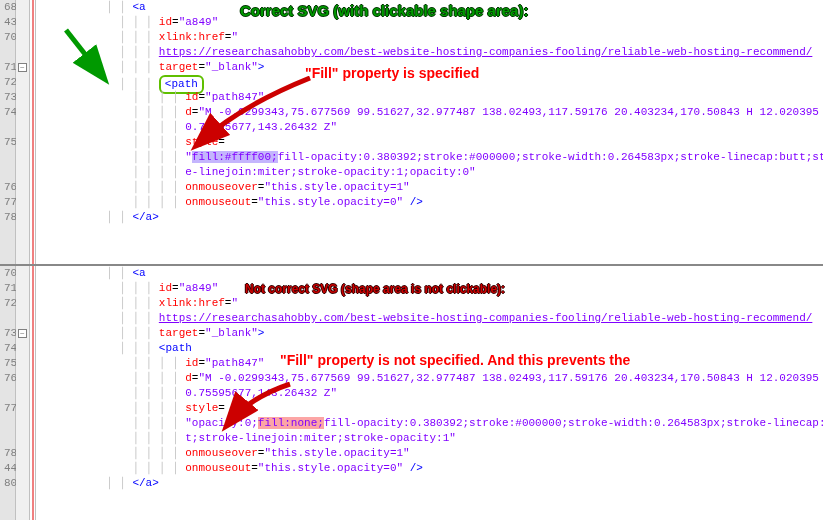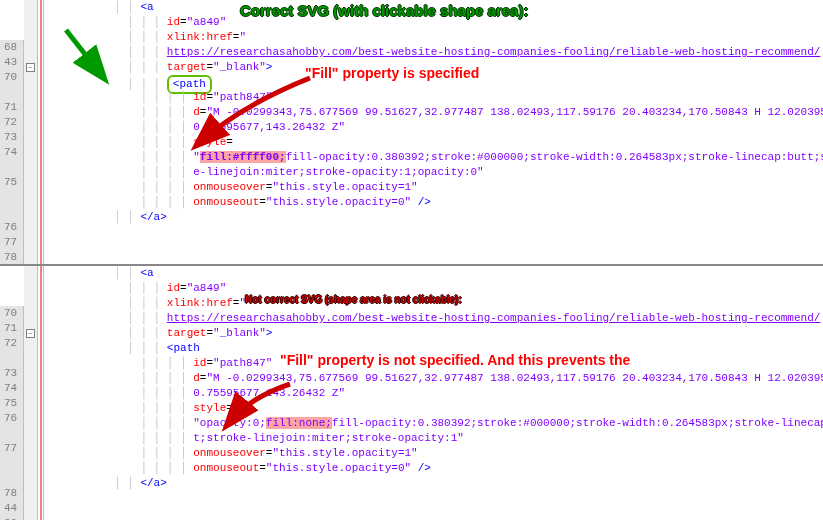--- a/index.html
+++ b/index.html
@@ -16,23 +16,22 @@
   display: flex;
   position: relative;
 }
 .line-numbers {
   background: #e4e4e4;
   color: #808080;
   text-align: right;
   padding: 0 6px 0 4px;
   user-select: none;
   flex-shrink: 0;
-  width: 24px;
+  width: 16px;
   border-right: 1px solid #c0c0c0;
-  margin-top: 40px;
 }
 .line-numbers div {
   height: 15px;
   line-height: 15px;
 }
 .fold-gutter {
   width: 14px;
   background: #f0f0f0;
   border-right: 1px solid #c0c0c0;
   flex-shrink: 0;
@@ -79,21 +78,21 @@
   line-height: 15px;
   white-space: pre;
 }
 .guide {
   color: #c0c0c0;
 }
 .tag { color: #0000ff; }
 .attr-name { color: #ff0000; }
 .attr-eq { color: #000; }
 .attr-val { color: #8000ff; }
-.hl-yellow { background: #fca5a5; font-weight: bold; }
+.hl-yellow { background: #c4b5fd; }
 .hl-red { background: #fca5a5; }
 .path-box {
   border: 2px solid #5fbf00;
   border-radius: 6px;
   padding: 0 4px;
   display: inline-block;
 }
 .annotation {
   position: absolute;
   font-family: Arial, sans-serif;
@@ -178,21 +177,21 @@
     <div class="fold-box" style="top:63px"></div>
   </div>
   <div class="margin-stripe">
       <div class="stripe-line"></div>
     </div>
   <div class="code-area" id="code-bot"><div class="code-line">          <span class="guide">│ │ </span><span class="tag">&lt;a</span></div><div class="code-line">            <span class="guide">│ │ │ </span><span class="attr-name">id</span><span class="attr-eq">=</span><span class="attr-val">"a849"</span></div><div class="code-line">            <span class="guide">│ │ │ </span><span class="attr-name">xlink:href</span><span class="attr-eq">=</span><span class="attr-val">"</span></div><div class="code-line">            <span class="guide">│ │ │ </span><span class="attr-val" style="text-decoration:underline">https://researchasahobby.com/best-website-hosting-companies-fooling/reliable-web-hosting-recommend/</span></div><div class="code-line">            <span class="guide">│ │ │ </span><span class="attr-name">target</span><span class="attr-eq">=</span><span class="attr-val">"_blank"</span><span class="tag">&gt;</span></div><div class="code-line">            <span class="guide">│ │ │ </span><span class="tag">&lt;path</span></div><div class="code-line">              <span class="guide">│ │ │ │ </span><span class="attr-name">id</span><span class="attr-eq">=</span><span class="attr-val">"path847"</span></div><div class="code-line">              <span class="guide">│ │ │ │ </span><span class="attr-name">d</span><span class="attr-eq">=</span><span class="attr-val">"M -0.0299343,75.677569 99.51627,32.977487 138.02493,117.59176 20.403234,170.50843 H 12.020395 L</span></div><div class="code-line">              <span class="guide">│ │ │ │ </span><span class="attr-val">0.75595677,143.26432 Z"</span></div><div class="code-line">              <span class="guide">│ │ │ │ </span><span class="attr-name">style</span><span class="attr-eq">=</span></div><div class="code-line">              <span class="guide">│ │ │ │ </span><span class="attr-val">"opacity:0;</span><span class="hl-red"><span class="attr-val">fill:none;</span></span><span class="attr-val">fill-opacity:0.380392;stroke:#000000;stroke-width:0.264583px;stroke-linecap:but</span></div><div class="code-line">              <span class="guide">│ │ │ │ </span><span class="attr-val">t;stroke-linejoin:miter;stroke-opacity:1"</span></div><div class="code-line">              <span class="guide">│ │ │ │ </span><span class="attr-name">onmouseover</span><span class="attr-eq">=</span><span class="attr-val">"this.style.opacity=1"</span></div><div class="code-line">              <span class="guide">│ │ │ │ </span><span class="attr-name">onmouseout</span><span class="attr-eq">=</span><span class="attr-val">"this.style.opacity=0"</span><span class="tag"> /&gt;</span></div><div class="code-line">          <span class="guide">│ │ </span><span class="tag">&lt;/a&gt;</span></div></div>
 </div>
 
 <div class="annotation anno-green" style="top:2px;left:240px;font-size:15px">Correct SVG (with clickable shape area):</div>
 <div class="annotation anno-red" style="top:65px;left:305px">"Fill" property is specified</div>
-<div class="annotation anno-darkred" style="top:294px;left:245px;font-size:10px">Not correct SVG (shape area is not clickable):</div>
+<div class="annotation anno-darkred" style="top:282px;left:245px;font-size:12px">Not correct SVG (shape area is not clickable):</div>
 <div class="annotation anno-red" style="top:352px;left:280px;line-height:17px">
   <div>"Fill" property is not specified. And this prevents the</div>
 </div>
 
 <svg class="arrow" style="top:22px;left:58px" width="60" height="70">
   <defs>
       <marker id="gah" markerWidth="8" markerHeight="8" refX="6" refY="3" orient="auto">
         <path d="M0,0 L0,6 L8,3 z" fill="#009900"></path>
       </marker>
     </defs>

